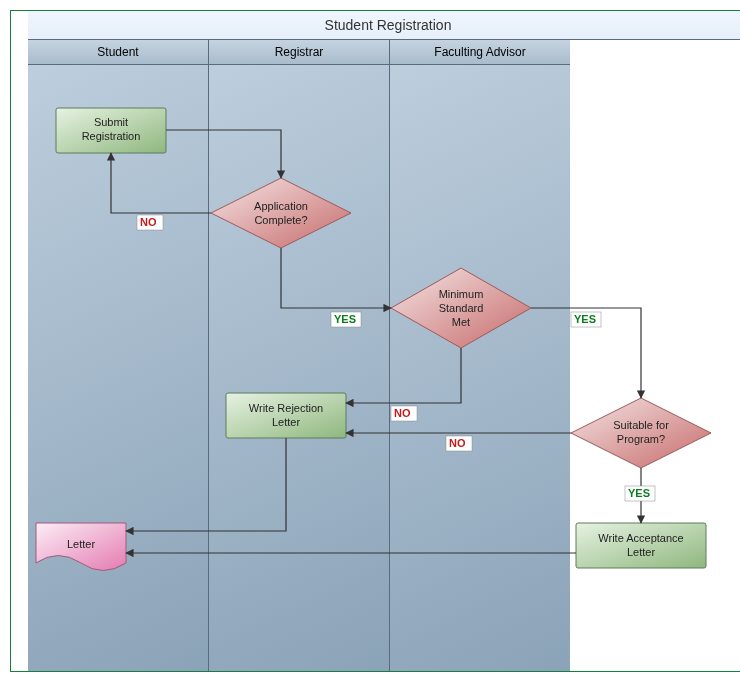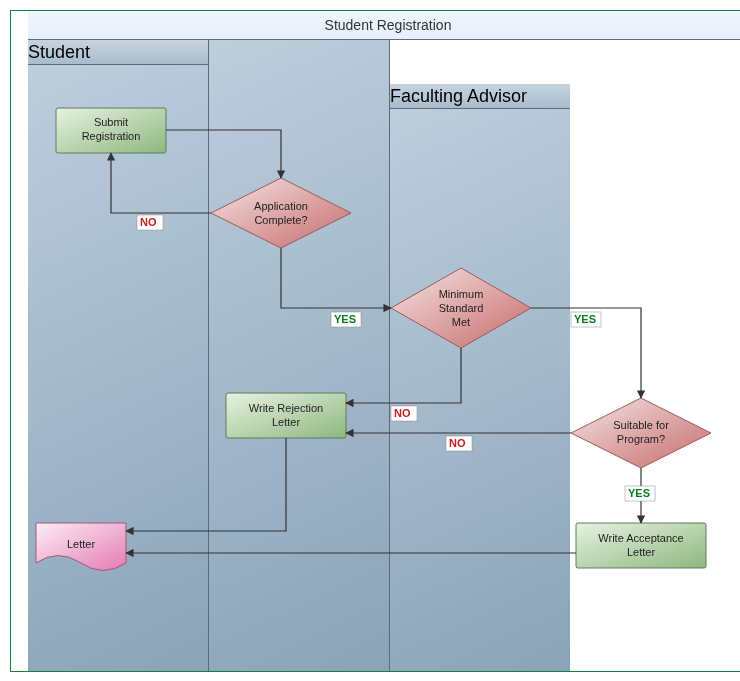--- a/index.html
+++ b/index.html
@@ -26,25 +26,26 @@
   }
   .lanes {
     display: flex;
     height: 631px;
   }
   .lane {
     border-right: 1px solid #5a6b7c;
     display: flex;
     flex-direction: column;
   }
-  .lane:last-child { border-right: none; margin-top: 44px; }
+  .lane:last-child { border-right: none; }
   .lane-header {
     height: 24px;
     line-height: 24px;
-    font-size: 18px;
+    text-align: center;
+    font-size: 12px;
     border-bottom: 1px solid #5a6b7c;
     background: linear-gradient(#c5d3e0, #a9bccc);
   }
   .lane-body {
     flex: 1;
     background: linear-gradient(155deg, #bdcedd, #8ba3b8);
     position: relative;
   }
   .lane.l0 { width: 180px; }
   .lane.l1 { width: 180px; }
@@ -99,20 +100,21 @@
 <body>
 
 <div class="diagram">
   <div class="title-bar">Student Registration</div>
   <div class="lanes">
     <div class="lane l0">
       <div class="lane-header">Student</div>
       <div class="lane-body"></div>
     </div>
     <div class="lane l2">
+      <div class="lane-header">Registrar</div>
       <div class="lane-body"></div>
     </div>
     <div class="lane l3">
       <div class="lane-header">Faculting Advisor</div>
       <div class="lane-body"></div>
     </div>
   </div>
 
   <svg class="overlay">
     <defs>

